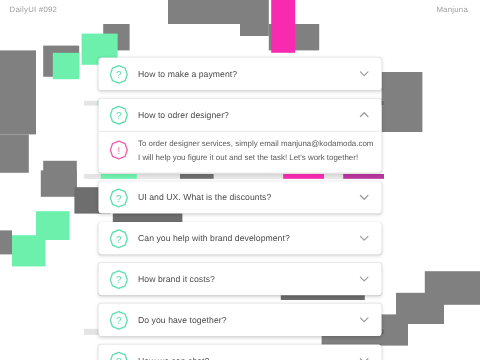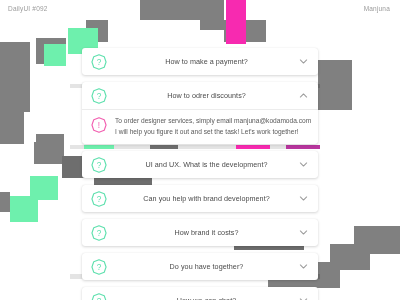--- a/index.html
+++ b/index.html
@@ -30,21 +30,21 @@
     background:#ffffff;
     border-radius:3px;
     box-shadow:0 1px 3px rgba(0,0,0,.16),0 0 1px rgba(0,0,0,.10);
     margin-bottom:7px;
     overflow:hidden;
   }
   .qrow{display:flex;align-items:center;height:27px;padding:0 9px 0 8px;}
   .ico{width:18px;height:18px;flex:0 0 18px;margin-right:7px;position:relative;}
   .ico svg{display:block;width:18px;height:18px;}
   .qtext{flex:1;font-size:7.2px;color:#4a4a4a;white-space:nowrap;
-         overflow:hidden;text-overflow:ellipsis;letter-spacing:.05px;text-align:center;}
+         overflow:hidden;text-overflow:ellipsis;letter-spacing:.05px;}
   .chev{width:11px;height:11px;flex:0 0 11px;opacity:.85;}
   .chev svg{display:block;width:11px;height:11px;}
 
   .answer{border-top:1px solid #ececec;display:flex;align-items:flex-start;
           padding:6px 9px 7px 8px;}
   .answer .ico{margin-top:0px;}
   .atext{flex:1;font-size:6.6px;line-height:10.5px;color:#5a5a5a;}
   .atext div{white-space:nowrap;}
 </style>
 </head>
@@ -113,21 +113,21 @@
         </div>
       </div>
       <div class="card">
         <div class="qrow">
           <span class="ico">
             <svg viewBox="0 0 24 24" aria-hidden="true">
               <path d="M12 2.2 L19 5 L21.4 12 L19 19 L12 21.8 L5 19 L2.6 12 L5 5 Z" fill="none" stroke="#5fe0ae" stroke-width="1.5" stroke-linejoin="round"></path>
               <text x="12" y="16.2" text-anchor="middle" font-family="Liberation Sans, sans-serif" font-size="11" fill="#5fe0ae">?</text>
             </svg>
           </span>
-          <span class="qtext">How to odrer discounts?</span>
+          <span class="qtext">How to odrer designer?</span>
           <span class="chev">
             <svg viewBox="0 0 14 12" aria-hidden="true">
               <path d="M3 8 L7 4 L11 8" fill="none" stroke="#8a8a8a" stroke-width="1.3" stroke-linecap="round" stroke-linejoin="round"></path>
             </svg>
           </span>
         </div>
         <div class="answer">
           <span class="ico">
             <svg viewBox="0 0 24 24" aria-hidden="true">
               <path d="M12 2.2 L19 5 L21.4 12 L19 19 L12 21.8 L5 19 L2.6 12 L5 5 Z" fill="none" stroke="#f25fb0" stroke-width="1.5" stroke-linejoin="round"></path>
@@ -141,21 +141,21 @@
         </div>
       </div>
       <div class="card">
         <div class="qrow">
           <span class="ico">
             <svg viewBox="0 0 24 24" aria-hidden="true">
               <path d="M12 2.2 L19 5 L21.4 12 L19 19 L12 21.8 L5 19 L2.6 12 L5 5 Z" fill="none" stroke="#5fe0ae" stroke-width="1.5" stroke-linejoin="round"></path>
               <text x="12" y="16.2" text-anchor="middle" font-family="Liberation Sans, sans-serif" font-size="11" fill="#5fe0ae">?</text>
             </svg>
           </span>
-          <span class="qtext">UI and UX. What is the development?</span>
+          <span class="qtext">UI and UX. What is the discounts?</span>
           <span class="chev">
             <svg viewBox="0 0 14 12" aria-hidden="true">
               <path d="M3 4 L7 8 L11 4" fill="none" stroke="#8a8a8a" stroke-width="1.3" stroke-linecap="round" stroke-linejoin="round"></path>
             </svg>
           </span>
         </div>
       </div>
       <div class="card">
         <div class="qrow">
           <span class="ico">

